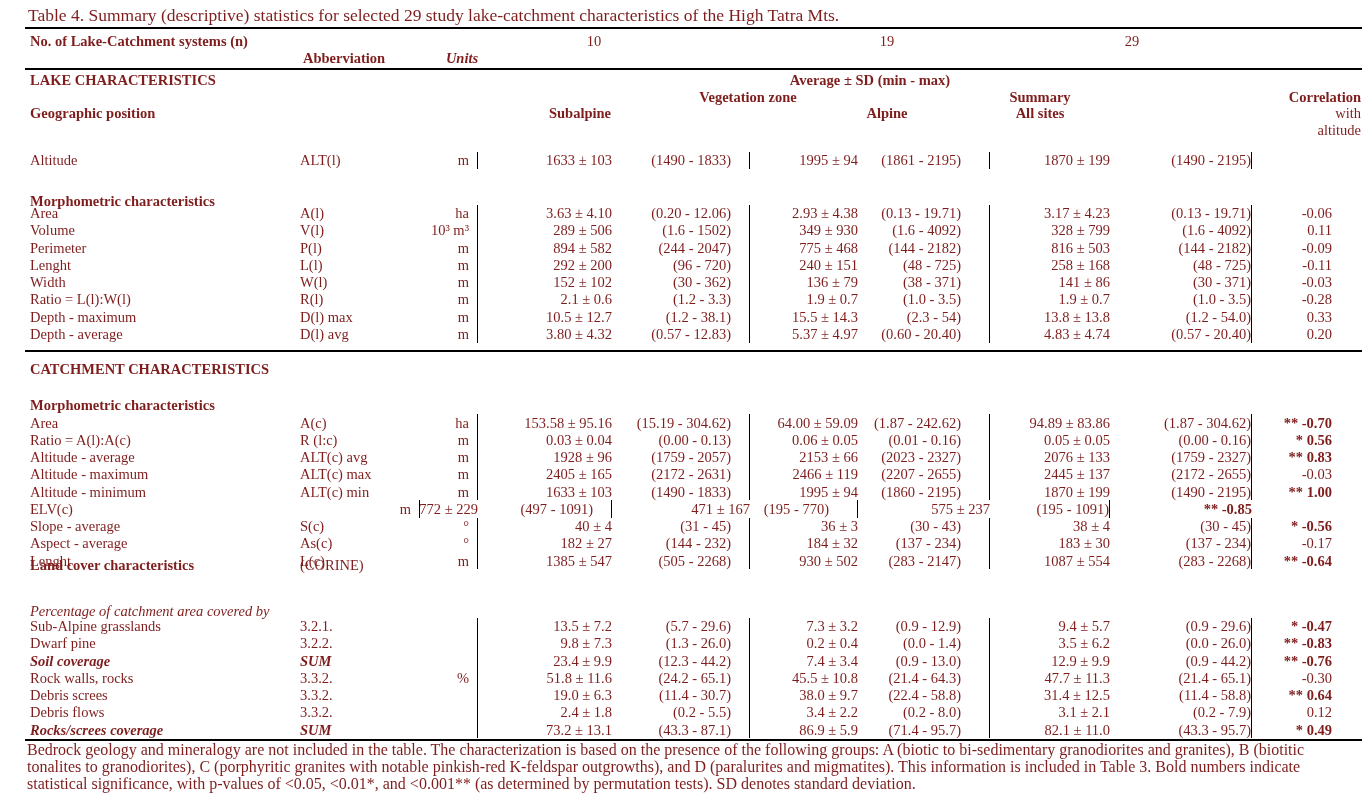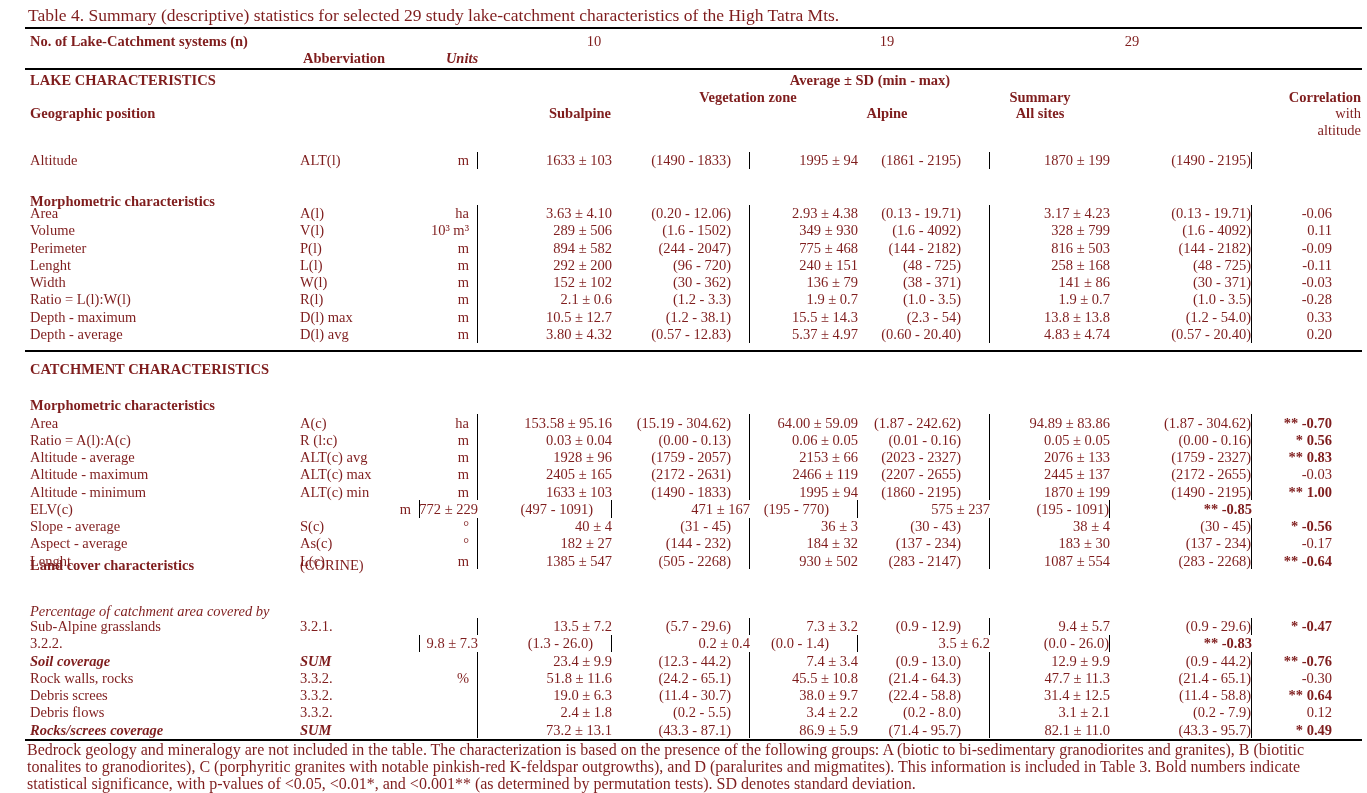--- a/index.html
+++ b/index.html
@@ -307,20 +307,21 @@
         <div class="cell cu"></div>
         <div class="cell c1">13.5 ± 7.2</div>
         <div class="cell c2">(5.7 - 29.6)</div>
         <div class="cell c3">7.3 ± 3.2</div>
         <div class="cell c4">(0.9 - 12.9)</div>
         <div class="cell c5">9.4 ± 5.7</div>
         <div class="cell c6">(0.9 - 29.6)</div>
         <div class="cell c7 sig">* -0.47</div>
       </div>
       <div class="row">
+        <div class="cell cn">Dwarf pine</div>
         <div class="cell ca">3.2.2.</div>
         <div class="cell cu"></div>
         <div class="cell c1">9.8 ± 7.3</div>
         <div class="cell c2">(1.3 - 26.0)</div>
         <div class="cell c3">0.2 ± 0.4</div>
         <div class="cell c4">(0.0 - 1.4)</div>
         <div class="cell c5">3.5 ± 6.2</div>
         <div class="cell c6">(0.0 - 26.0)</div>
         <div class="cell c7 sig">** -0.83</div>
       </div>

